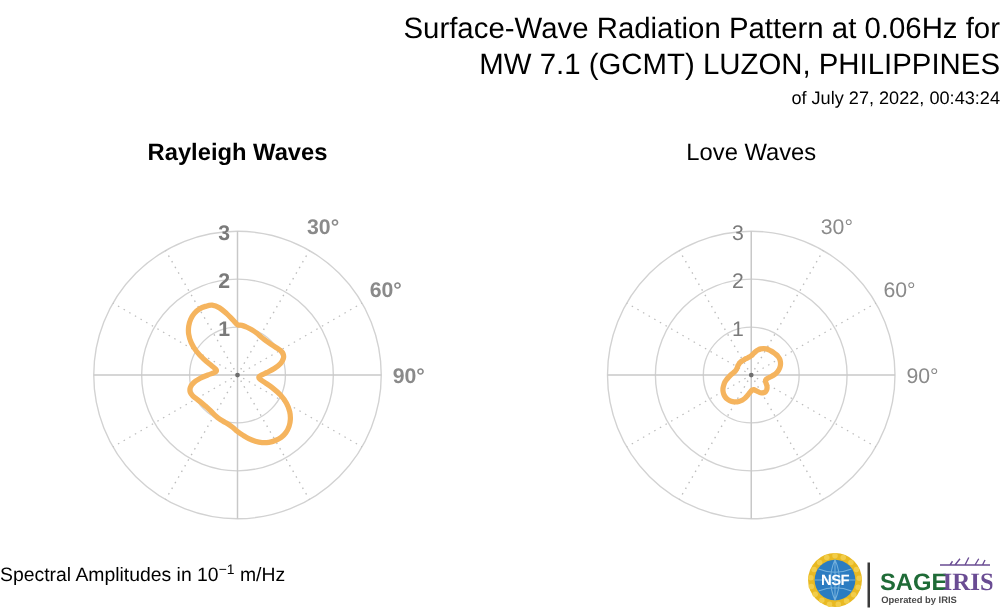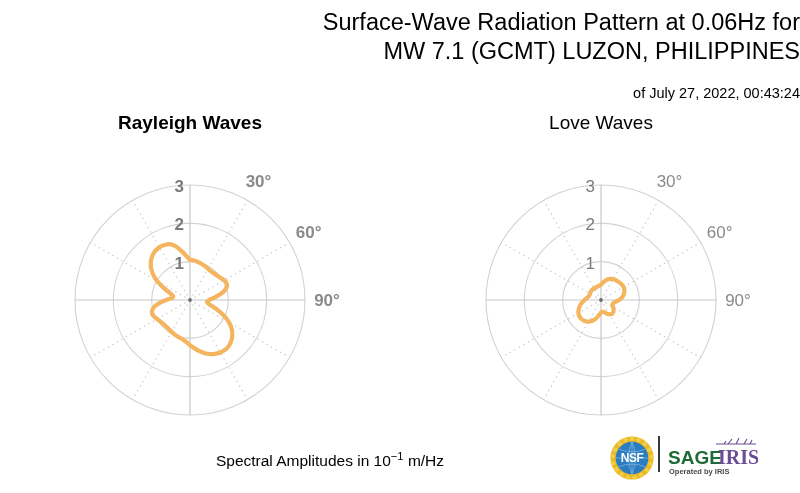--- a/index.html
+++ b/index.html
@@ -27,21 +27,21 @@
   .title-line {
     font-size: 23.5px;
     line-height: 29px;
     color: #000;
     white-space: pre;
   }
   .subtitle-line {
     font-size: 14.5px;
     line-height: 22px;
     color: #000;
-    margin-top: 16px;
+    margin-top: 2px;
   }
 
   
   .panel {
     position: absolute;
     top: 0;
     width: 400px;
     height: 440px;
   }
   #panel-rayleigh { left: 0; font-weight: bold; }
@@ -65,38 +65,38 @@
     width: 400px;
     height: 440px;
   }
 
   
   #footer-caption {
     position: absolute;
     left: 0;
     top: 450px;
     width: 660px;
-    text-align: center;
+    text-align: left;
     font-size: 15.5px;
     color: #000;
   }
   #footer-caption sup {
     font-size: 0.72em;
     vertical-align: super;
   }
 
   
   #logo-bar {
     position: absolute;
-    left: 610px;
+    left: 646px;
     top: 436px;
     width: 148px;
     height: 50px;
     display: flex;
-    align-items: flex-start;
+    align-items: flex-end;
   }
   #nsf-logo { width: 44px; height: 44px; flex: 0 0 auto; }
   #logo-divider {
     width: 2px;
     height: 36px;
     background: #3a3a3a;
     margin: 0 6px 0 4px;
     flex: 0 0 auto;
   }
   #sage-iris-logo { flex: 0 0 auto; }

